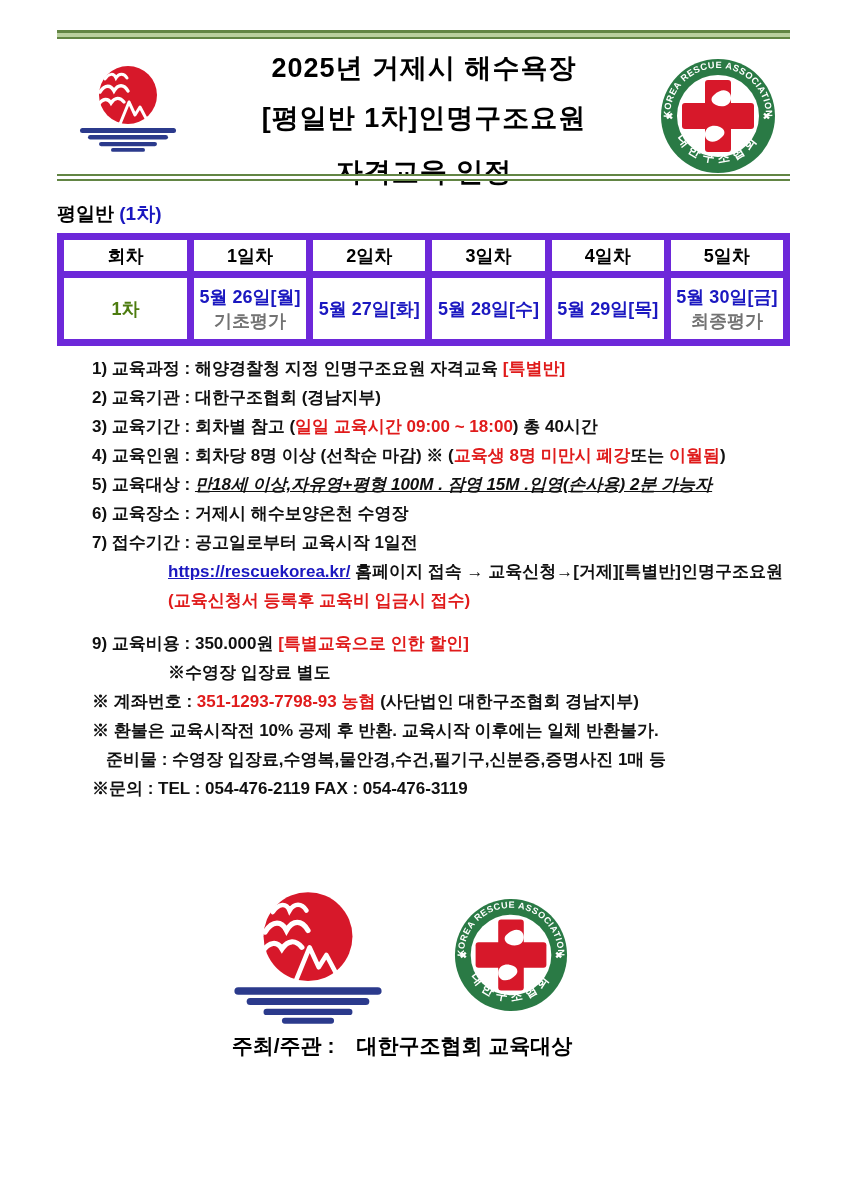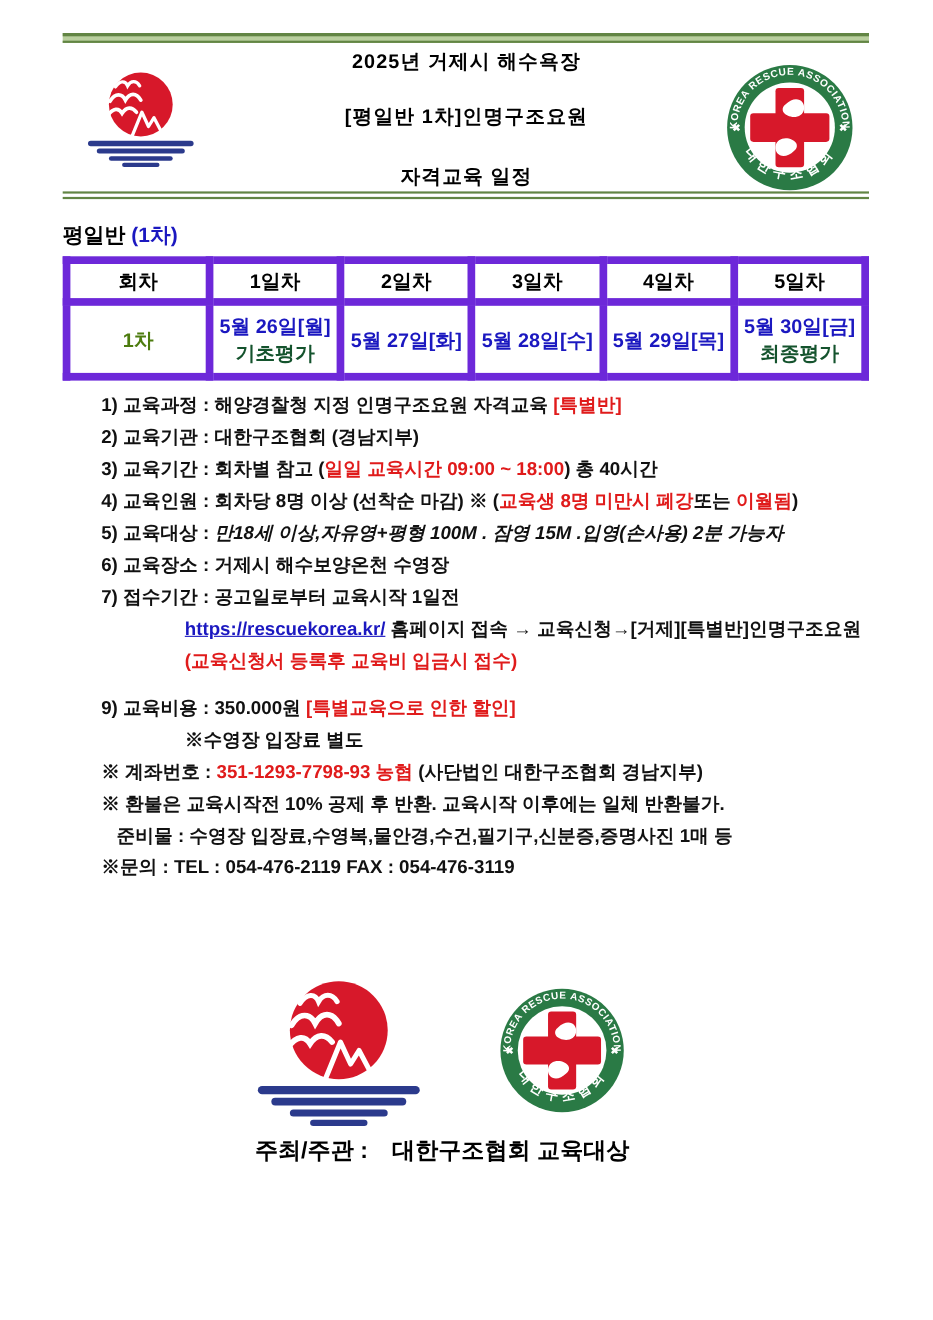--- a/index.html
+++ b/index.html
@@ -5,49 +5,49 @@
   html,body{margin:0;padding:0;}
   body{
     width:848px;height:1200px;background:#ffffff;position:relative;
     font-family:"Liberation Sans",sans-serif;font-weight:bold;color:#111;
     overflow:hidden;
   }
   .rule{position:absolute;left:57px;width:733px;box-sizing:border-box;}
   .rule-top{top:30px;height:9px;border-top:3px solid #628544;border-bottom:2px solid #628544;background:#b9cf9e;}
   .rule-bot{top:174px;height:7px;border-top:2px solid #628544;border-bottom:2px solid #628544;background:#ffffff;}
 
-  .titles{position:absolute;left:160px;width:528px;top:32px;text-align:center;
-    font-size:18px;letter-spacing:1px;color:#000;}
+  .titles{position:absolute;left:160px;width:528px;top:44px;text-align:center;
+    font-size:27px;letter-spacing:1px;color:#000;}
   .titles .t1{height:48px;line-height:48px;}
   .titles .t2{height:52px;line-height:52px;}
   .titles .t3{height:50px;line-height:56px;}
 
   .logo-sun-header{position:absolute;left:76px;top:62px;width:104px;height:90px;}
   .logo-kra-header{position:absolute;left:658px;top:56px;width:120px;height:120px;}
 
   .section-label{position:absolute;left:57px;top:201px;font-size:19px;color:#000;}
   .blue{color:#1b18c0;}
   .red{color:#e01b1b;}
 
   table.sched{position:absolute;left:57px;top:233px;width:733px;border-collapse:collapse;table-layout:fixed;}
   table.sched th,table.sched td{border:7px solid #6d28d9;text-align:center;vertical-align:middle;padding:0;}
   table.sched th{height:31px;font-size:18px;color:#000;}
   table.sched td{height:61px;font-size:18px;}
   td .date{color:#1b18c0;line-height:24px;}
-  td .note{color:#14532d;line-height:24px;}
+  td .note{color:#737373;line-height:24px;}
   td .note:empty{display:none;}
   td.round{color:#4d7c0f;}
 
   .details{position:absolute;left:60px;top:354px;width:760px;font-size:17px;margin-left:32px;}
   .ln{line-height:29px;white-space:nowrap;}
   .ind{padding-left:76px;}
   .ind2{padding-left:14px;}
   .gap{margin-top:14px;}
   .it{font-style:italic;}
-  .ul{}
+  .ul{text-decoration:underline;}
   .link{color:#1b18c0;text-decoration:underline;cursor:pointer;}
 
   .logo-sun-footer{position:absolute;left:228px;top:886px;width:160px;height:138px;}
   .logo-kra-footer{position:absolute;left:452px;top:896px;width:118px;height:118px;}
   .host-line{position:absolute;left:57px;top:1032px;width:690px;text-align:center;font-size:21px;color:#000;}
   .host-line .sp{display:inline-block;width:22px;}
   .hidden-defs{position:absolute;width:0;height:0;overflow:hidden;}
 </style>
 </head>
 <body>

